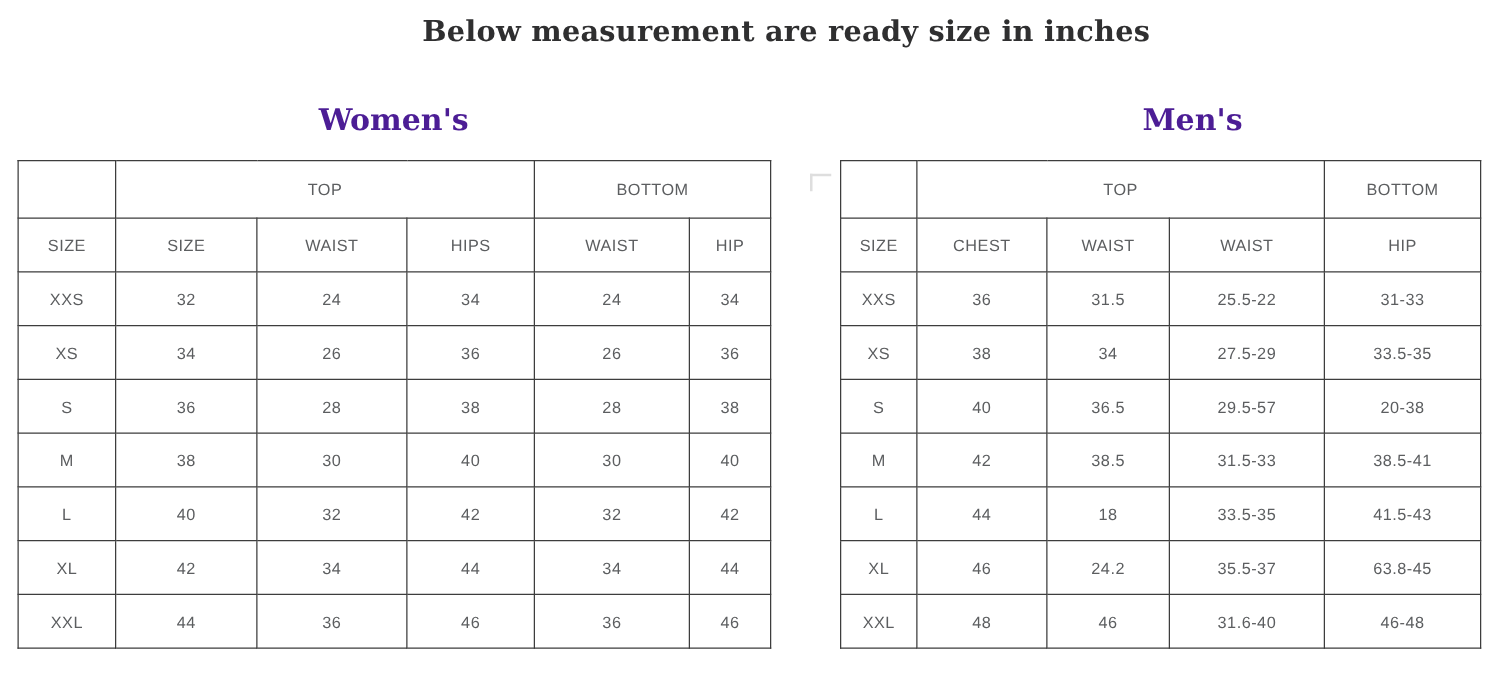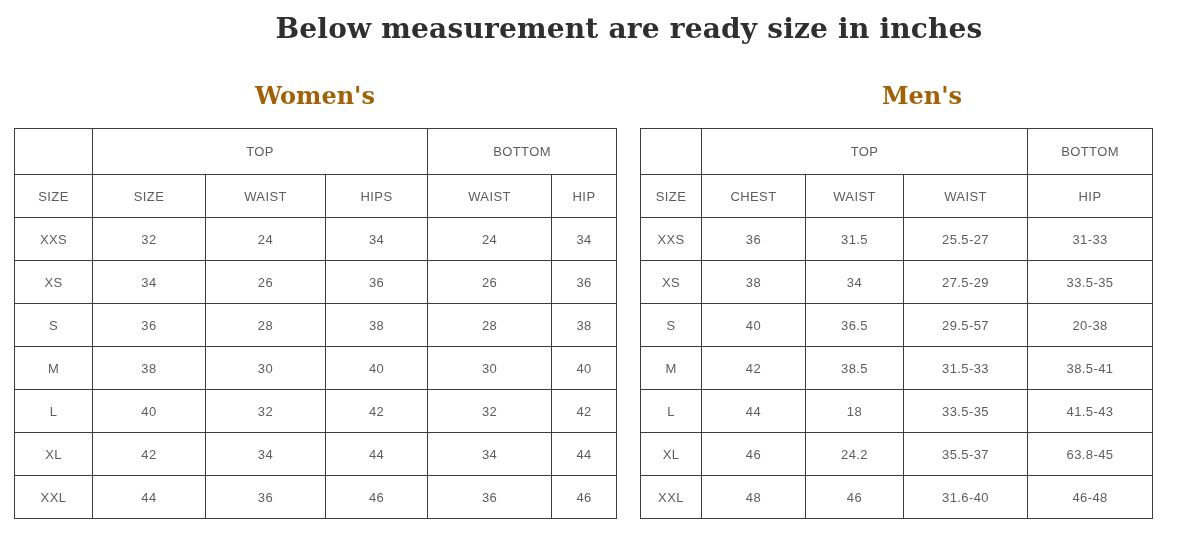--- a/index.html
+++ b/index.html
@@ -18,40 +18,40 @@
   .page-title {
     position: absolute;
     top: 12px;
     left: 0;
     width: 100%;
     box-sizing: border-box;
     padding-left: 64px;
     margin: 0;
     text-align: center;
     font-family: "DejaVu Serif", serif;
-    font-size: 28px;
+    font-size: 23px;
     font-weight: 600;
     color: #2f2f30;
     letter-spacing: 0.2px;
   }
   .block {
     position: absolute;
     top: 80px;
   }
   .women-block { left: 14px;  width: 602px; }
-  .men-block   { left: 640px; width: 512px; }
+  .men-block   { left: 672px; width: 512px; }
   .section-heading {
     margin: 0 0 17px 0;
     height: 31px;
     line-height: 31px;
     text-align: center;
     font-family: "DejaVu Serif", serif;
     font-size: 24px;
     font-weight: 600;
-    color: #a16207;
+    color: #4c1d95;
   }
   .men-heading { padding-left: 52px; box-sizing: border-box; }
   .size-table {
     border-collapse: collapse;
     table-layout: fixed;
     width: 100%;
     background: #ffffff;
   }
   .size-table th, .size-table td {
     border: 1px solid #3d3d3d;
@@ -199,21 +199,21 @@
               <th>WAIST</th>
               <th>WAIST</th>
               <th>HIP</th>
             </tr>
           </thead>
           <tbody>
             <tr>
               <td>XXS</td>
               <td>36</td>
               <td>31.5</td>
-              <td>25.5-27</td>
+              <td>25.5-22</td>
               <td>31-33</td>
             </tr>
             <tr>
               <td>XS</td>
               <td>38</td>
               <td>34</td>
               <td>27.5-29</td>
               <td>33.5-35</td>
             </tr>
             <tr>

